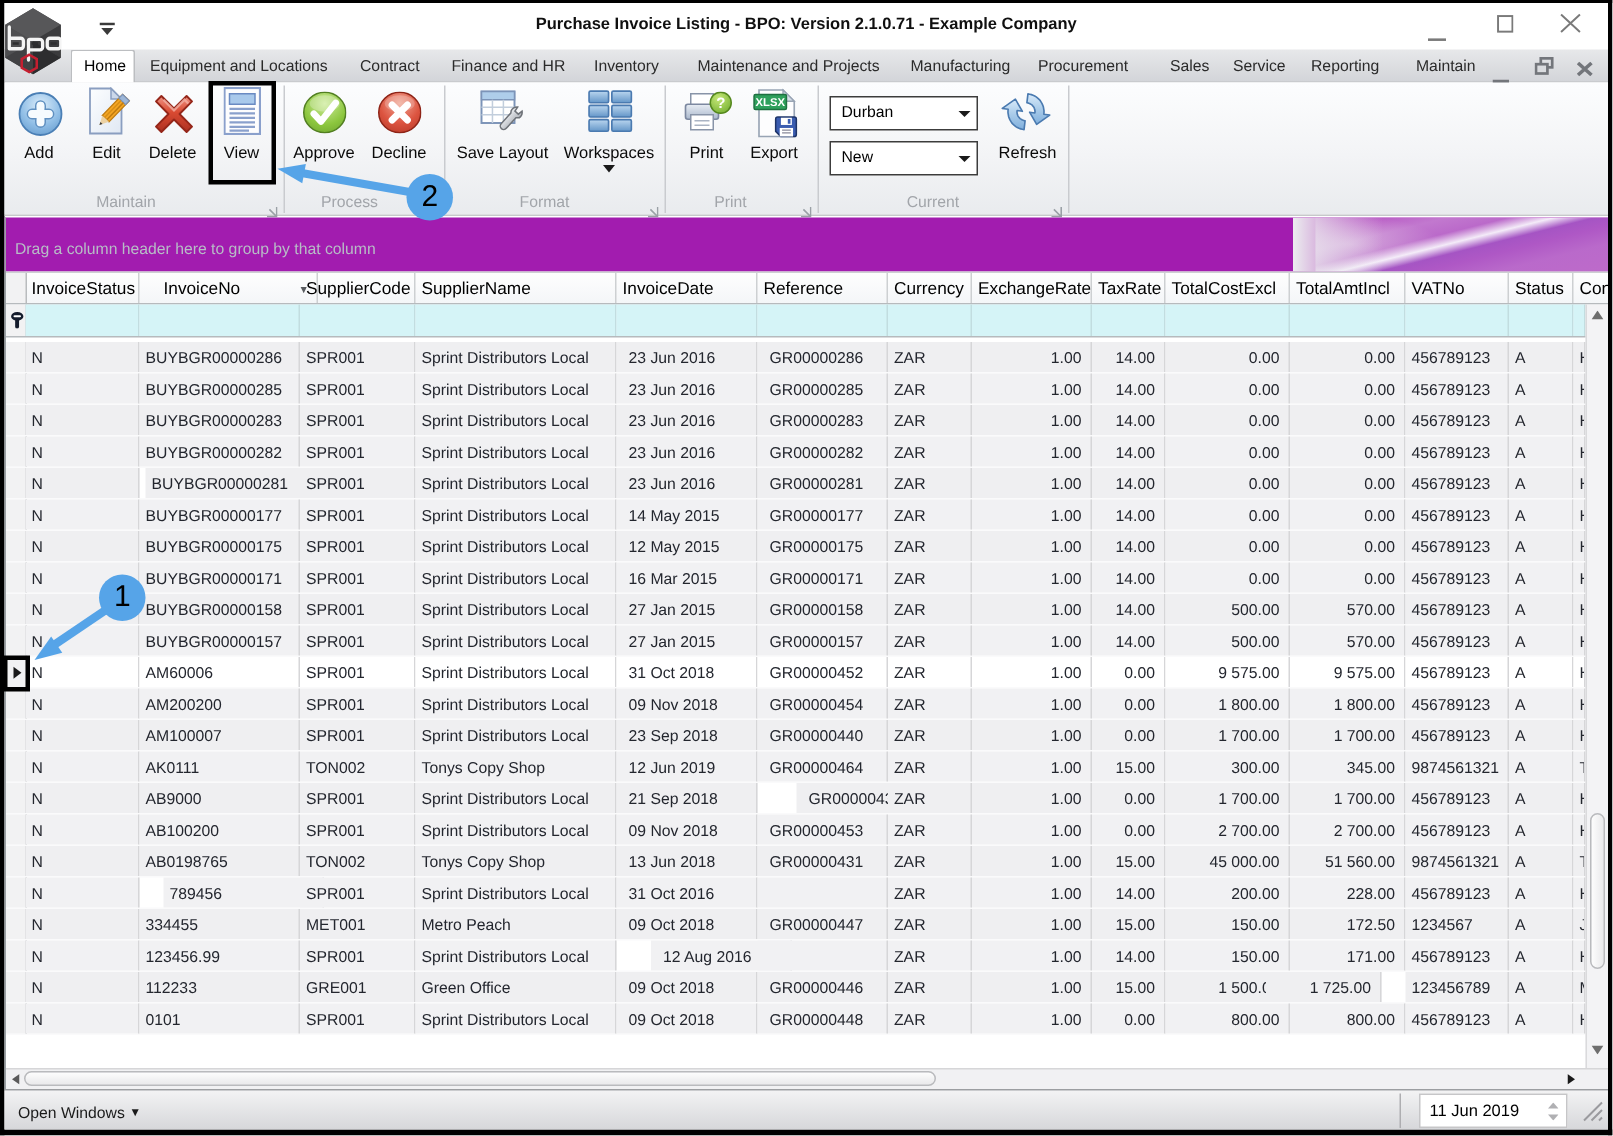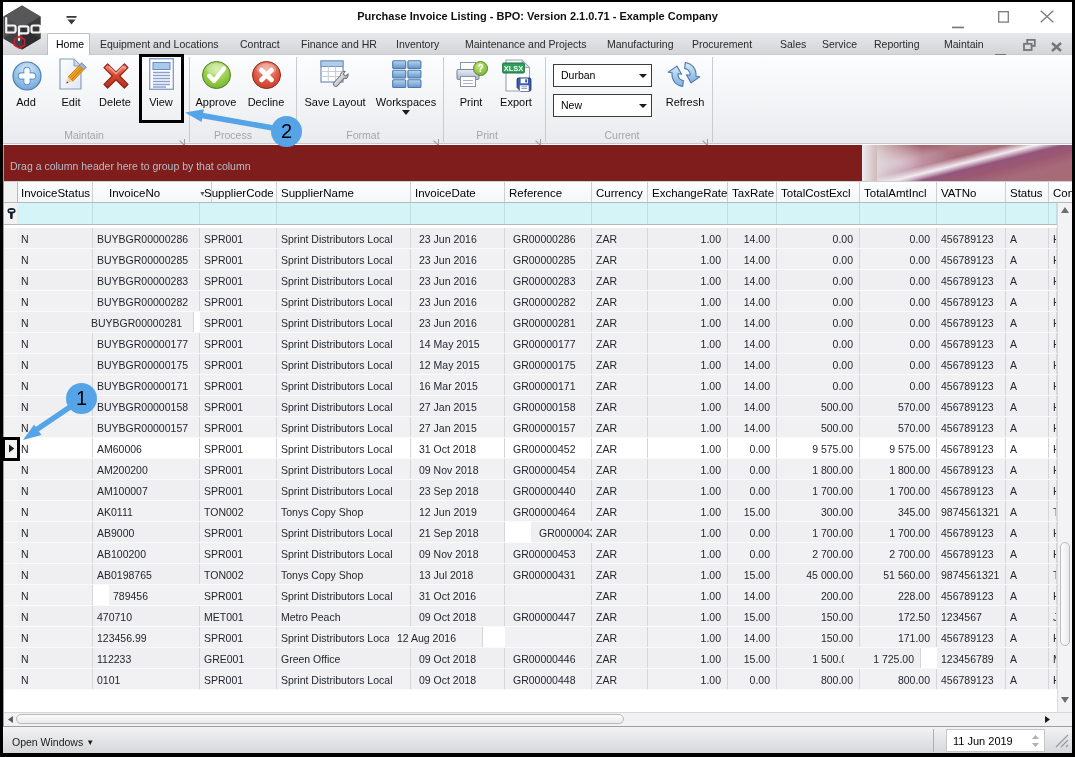--- a/index.html
+++ b/index.html
@@ -271,21 +271,21 @@
 <div class="rlab" style="left:101px;width:120px">View</div>
 <div class="rlab" style="left:156px;width:120px">Approve</div>
 <div class="rlab" style="left:206px;width:120px">Decline</div>
 <div class="rlab" style="left:275px;width:120px">Save Layout</div>
 <div class="rlab" style="left:346px;width:120px">Workspaces</div>
 <div class="rlab" style="left:411px;width:120px">Print</div>
 <div class="rlab" style="left:456px;width:120px">Export</div>
 <div class="rlab" style="left:625px;width:120px">Refresh</div>
 <div class="combo" style="top:64px">Durban<span class="cda"></span></div>
 <div class="combo" style="top:94px">New<span class="cda"></span></div>
-<div class="abs" style="left:3px;top:145px;width:1069px;height:36px;background:#7f1d1d;overflow:hidden">
+<div class="abs" style="left:3px;top:145px;width:1069px;height:36px;background:#a21caf;overflow:hidden">
 <div class="abs" style="right:0;top:0;width:195px;height:36px;background:
 linear-gradient(166deg, rgba(236,230,244,0.2) 0%, rgba(225,212,238,0.5) 26%, rgba(216,200,234,0.45) 38%, rgba(248,246,252,0.95) 47%, rgba(168,140,216,0.5) 55%, rgba(192,170,228,0.42) 64%, rgba(214,200,236,0.45) 78%, rgba(230,224,242,0.4) 100%),
 radial-gradient(ellipse 85px 26px at 12% 50%, rgba(238,214,228,0.55), transparent 72%);"></div>
 <div class="abs" style="right:150px;top:0;width:60px;height:36px;background:linear-gradient(90deg,#ecedef,rgba(236,237,239,0));"></div>
 <div class="abs" style="left:7px;top:15px;font-size:10.5px;color:#b7bdc6">Drag a column header here to group by that column</div>
 </div>
 <div class="abs" style="left:3px;top:145px;width:1px;height:581px;background:#9aa0a4"></div>
 <div class="abs" style="left:4px;top:181px;width:1068px;height:22px;background:linear-gradient(#fefefe,#f4f6f8);border-top:1px solid #cdd0d2;border-bottom:1px solid #b6babd">
 <div class="ind" style="left:0"></div>
 <div class="hc" style="left:13px;width:76px">InvoiceStatus</div>
@@ -389,21 +389,21 @@
 <div class="dc num" style="left:724px;width:49px">14.00</div>
 <div class="dc num" style="left:773px;width:83px">0.00</div>
 <div class="dc num" style="left:856px;width:77px">0.00</div>
 <div class="dc" style="left:933px;width:69px">456789123</div>
 <div class="dc" style="left:1002px;width:43px">A</div>
 <div class="dc" style="left:1045px;width:8px">H</div>
 </div>
 <div class="drow odd" style="top:312px;height:21px">
 <div class="ind" style="left:0"></div>
 <div class="dc" style="left:13px;width:76px">N</div>
-<div class="dc" style="left:83px;width:107px">BUYBGR00000281</div>
+<div class="dc" style="left:93px;width:107px">BUYBGR00000281</div>
 <div class="dc" style="left:196px;width:77px">SPR001</div>
 <div class="dc" style="left:273px;width:134px">Sprint Distributors Local</div>
 <div class="dc" style="left:407px;width:94px;padding-left:8px">23 Jun 2016</div>
 <div class="dc" style="left:501px;width:87px;padding-left:8px">GR00000281</div>
 <div class="dc" style="left:588px;width:56px">ZAR</div>
 <div class="dc num" style="left:644px;width:80px">1.00</div>
 <div class="dc num" style="left:724px;width:49px">14.00</div>
 <div class="dc num" style="left:773px;width:83px">0.00</div>
 <div class="dc num" style="left:856px;width:77px">0.00</div>
 <div class="dc" style="left:933px;width:69px">456789123</div>
@@ -600,21 +600,21 @@
 <div class="dc" style="left:933px;width:69px">456789123</div>
 <div class="dc" style="left:1002px;width:43px">A</div>
 <div class="dc" style="left:1045px;width:8px">H</div>
 </div>
 <div class="drow odd" style="top:564px;height:21px">
 <div class="ind" style="left:0"></div>
 <div class="dc" style="left:13px;width:76px">N</div>
 <div class="dc" style="left:89px;width:107px">AB0198765</div>
 <div class="dc" style="left:196px;width:77px">TON002</div>
 <div class="dc" style="left:273px;width:134px">Tonys Copy Shop</div>
-<div class="dc" style="left:407px;width:94px;padding-left:8px">13 Jul 2018</div>
+<div class="dc" style="left:407px;width:94px;padding-left:8px">13 Jun 2018</div>
 <div class="dc" style="left:501px;width:87px;padding-left:8px">GR00000431</div>
 <div class="dc" style="left:588px;width:56px">ZAR</div>
 <div class="dc num" style="left:644px;width:80px">1.00</div>
 <div class="dc num" style="left:724px;width:49px">15.00</div>
 <div class="dc num" style="left:773px;width:83px">45 000.00</div>
 <div class="dc num" style="left:856px;width:77px">51 560.00</div>
 <div class="dc" style="left:933px;width:69px">9874561321</div>
 <div class="dc" style="left:1002px;width:43px">A</div>
 <div class="dc" style="left:1045px;width:8px">T</div>
 </div>
@@ -631,41 +631,41 @@
 <div class="dc num" style="left:724px;width:49px">14.00</div>
 <div class="dc num" style="left:773px;width:83px">200.00</div>
 <div class="dc num" style="left:856px;width:77px">228.00</div>
 <div class="dc" style="left:933px;width:69px">456789123</div>
 <div class="dc" style="left:1002px;width:43px">A</div>
 <div class="dc" style="left:1045px;width:8px">H</div>
 </div>
 <div class="drow odd" style="top:606px;height:21px">
 <div class="ind" style="left:0"></div>
 <div class="dc" style="left:13px;width:76px">N</div>
-<div class="dc" style="left:89px;width:107px">470710</div>
+<div class="dc" style="left:89px;width:107px">334455</div>
 <div class="dc" style="left:196px;width:77px">MET001</div>
 <div class="dc" style="left:273px;width:134px">Metro Peach</div>
 <div class="dc" style="left:407px;width:94px;padding-left:8px">09 Oct 2018</div>
 <div class="dc" style="left:501px;width:87px;padding-left:8px">GR00000447</div>
 <div class="dc" style="left:588px;width:56px">ZAR</div>
 <div class="dc num" style="left:644px;width:80px">1.00</div>
 <div class="dc num" style="left:724px;width:49px">15.00</div>
 <div class="dc num" style="left:773px;width:83px">150.00</div>
 <div class="dc num" style="left:856px;width:77px">172.50</div>
 <div class="dc" style="left:933px;width:69px">1234567</div>
 <div class="dc" style="left:1002px;width:43px">A</div>
 <div class="dc" style="left:1045px;width:8px">J</div>
 </div>
 <div class="drow even" style="top:627px;height:21px">
 <div class="ind" style="left:0"></div>
 <div class="dc" style="left:13px;width:76px">N</div>
 <div class="dc" style="left:89px;width:107px">123456.99</div>
 <div class="dc" style="left:196px;width:77px">SPR001</div>
 <div class="dc" style="left:273px;width:134px">Sprint Distributors Local</div>
-<div class="dc" style="left:385px;width:94px;padding-left:8px">12 Aug 2016</div>
+<div class="dc" style="left:430px;width:94px;padding-left:8px">12 Aug 2016</div>
 <div class="dc" style="left:501px;width:87px;padding-left:8px"></div>
 <div class="dc" style="left:588px;width:56px">ZAR</div>
 <div class="dc num" style="left:644px;width:80px">1.00</div>
 <div class="dc num" style="left:724px;width:49px">14.00</div>
 <div class="dc num" style="left:773px;width:83px">150.00</div>
 <div class="dc num" style="left:856px;width:77px">171.00</div>
 <div class="dc" style="left:933px;width:69px">456789123</div>
 <div class="dc" style="left:1002px;width:43px">A</div>
 <div class="dc" style="left:1045px;width:8px">H</div>
 </div>

